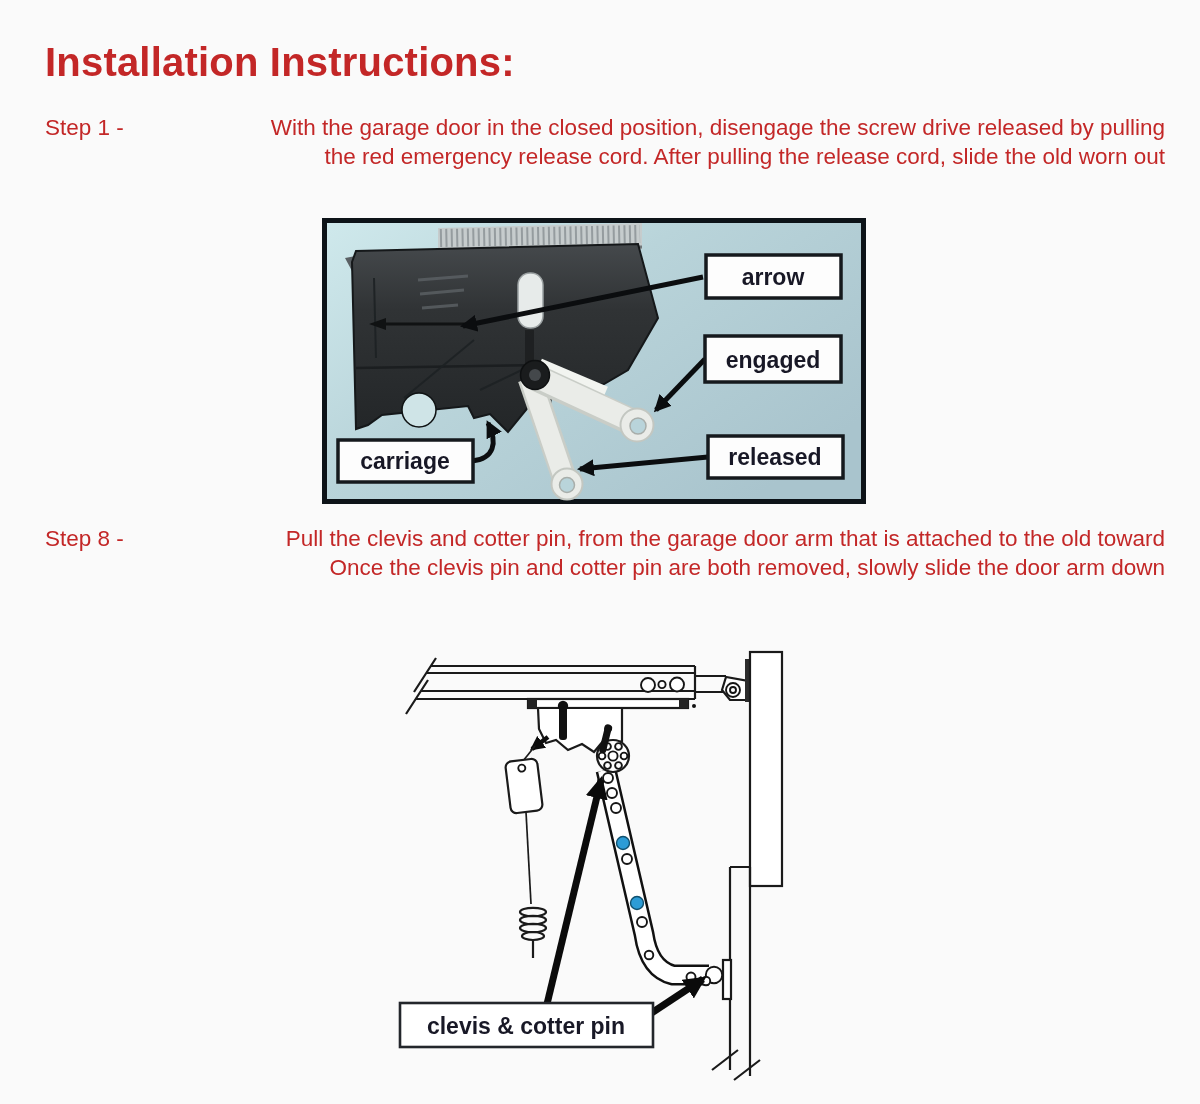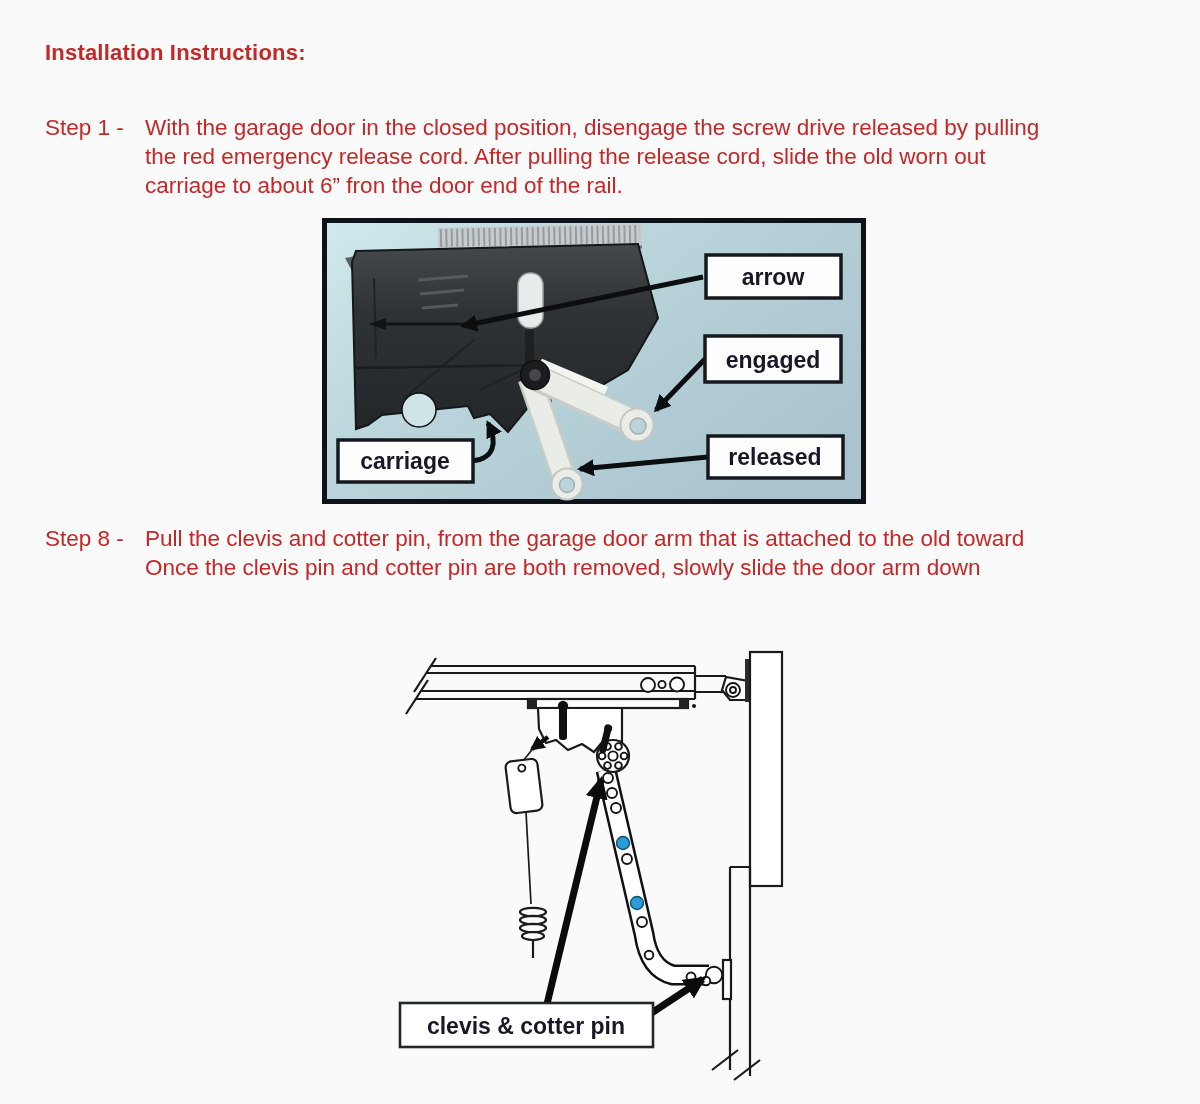--- a/index.html
+++ b/index.html
@@ -11,25 +11,25 @@
   *{margin:0;padding:0;box-sizing:border-box;}
   html,body{width:1200px;height:1104px;}
   body{
     position:relative;
     background:#fafafa;
     font-family:"Liberation Sans", sans-serif;
     overflow:hidden;
   }
   .title{
     position:absolute;left:45px;top:40px;
-    font-size:22px;color:var(--red);letter-spacing:.2px;
+    font-size:40px;color:var(--red);letter-spacing:.2px;
   }
   .step{
     position:absolute;left:45px;width:1120px;
-    color:var(--red);font-size:22.5px;line-height:29px;
+    color:var(--red);font-size:22.5px;line-height:29px;text-align:right;
   }
   .step .step-label{position:absolute;left:0;top:0;}
   .step .step-lines{margin-left:100px;}
   .fig{position:absolute;}
   .fig svg{display:block;}
   .boxlabel{fill:#fdfdfd;stroke:#15191d;stroke-width:3.5;}
   .boxtext{
     font-family:"Liberation Sans", sans-serif;
     font-weight:bold;font-size:23px;fill:#181826;
   }
@@ -43,21 +43,20 @@
 </head>
 <body>
 
 <h1 class="title">Installation Instructions:</h1>
 
 <div class="step" style="top:113px;">
   <span class="step-label">Step 1 -</span>
   <div class="step-lines">
     <div>With the garage door in the closed position, disengage the screw drive released by pulling</div>
     <div>the red emergency release cord. After pulling the release cord, slide the old worn out</div>
-    <div>carriage to about 6” fron the door end of the rail.</div>
   </div>
 </div>
 
 <div class="fig" style="left:322px;top:218px;border-radius:25px;">
 <svg width="544" height="286" viewBox="0 0 544 286">
   <defs>
     <linearGradient id="f1bg" x1="0" y1="0" x2="1" y2="0.7">
       <stop offset="0" stop-color="var(--fig1-bg-light)"></stop>
       <stop offset="0.45" stop-color="#b9d4da"></stop>
       <stop offset="1" stop-color="var(--fig1-bg-dark)"></stop>

